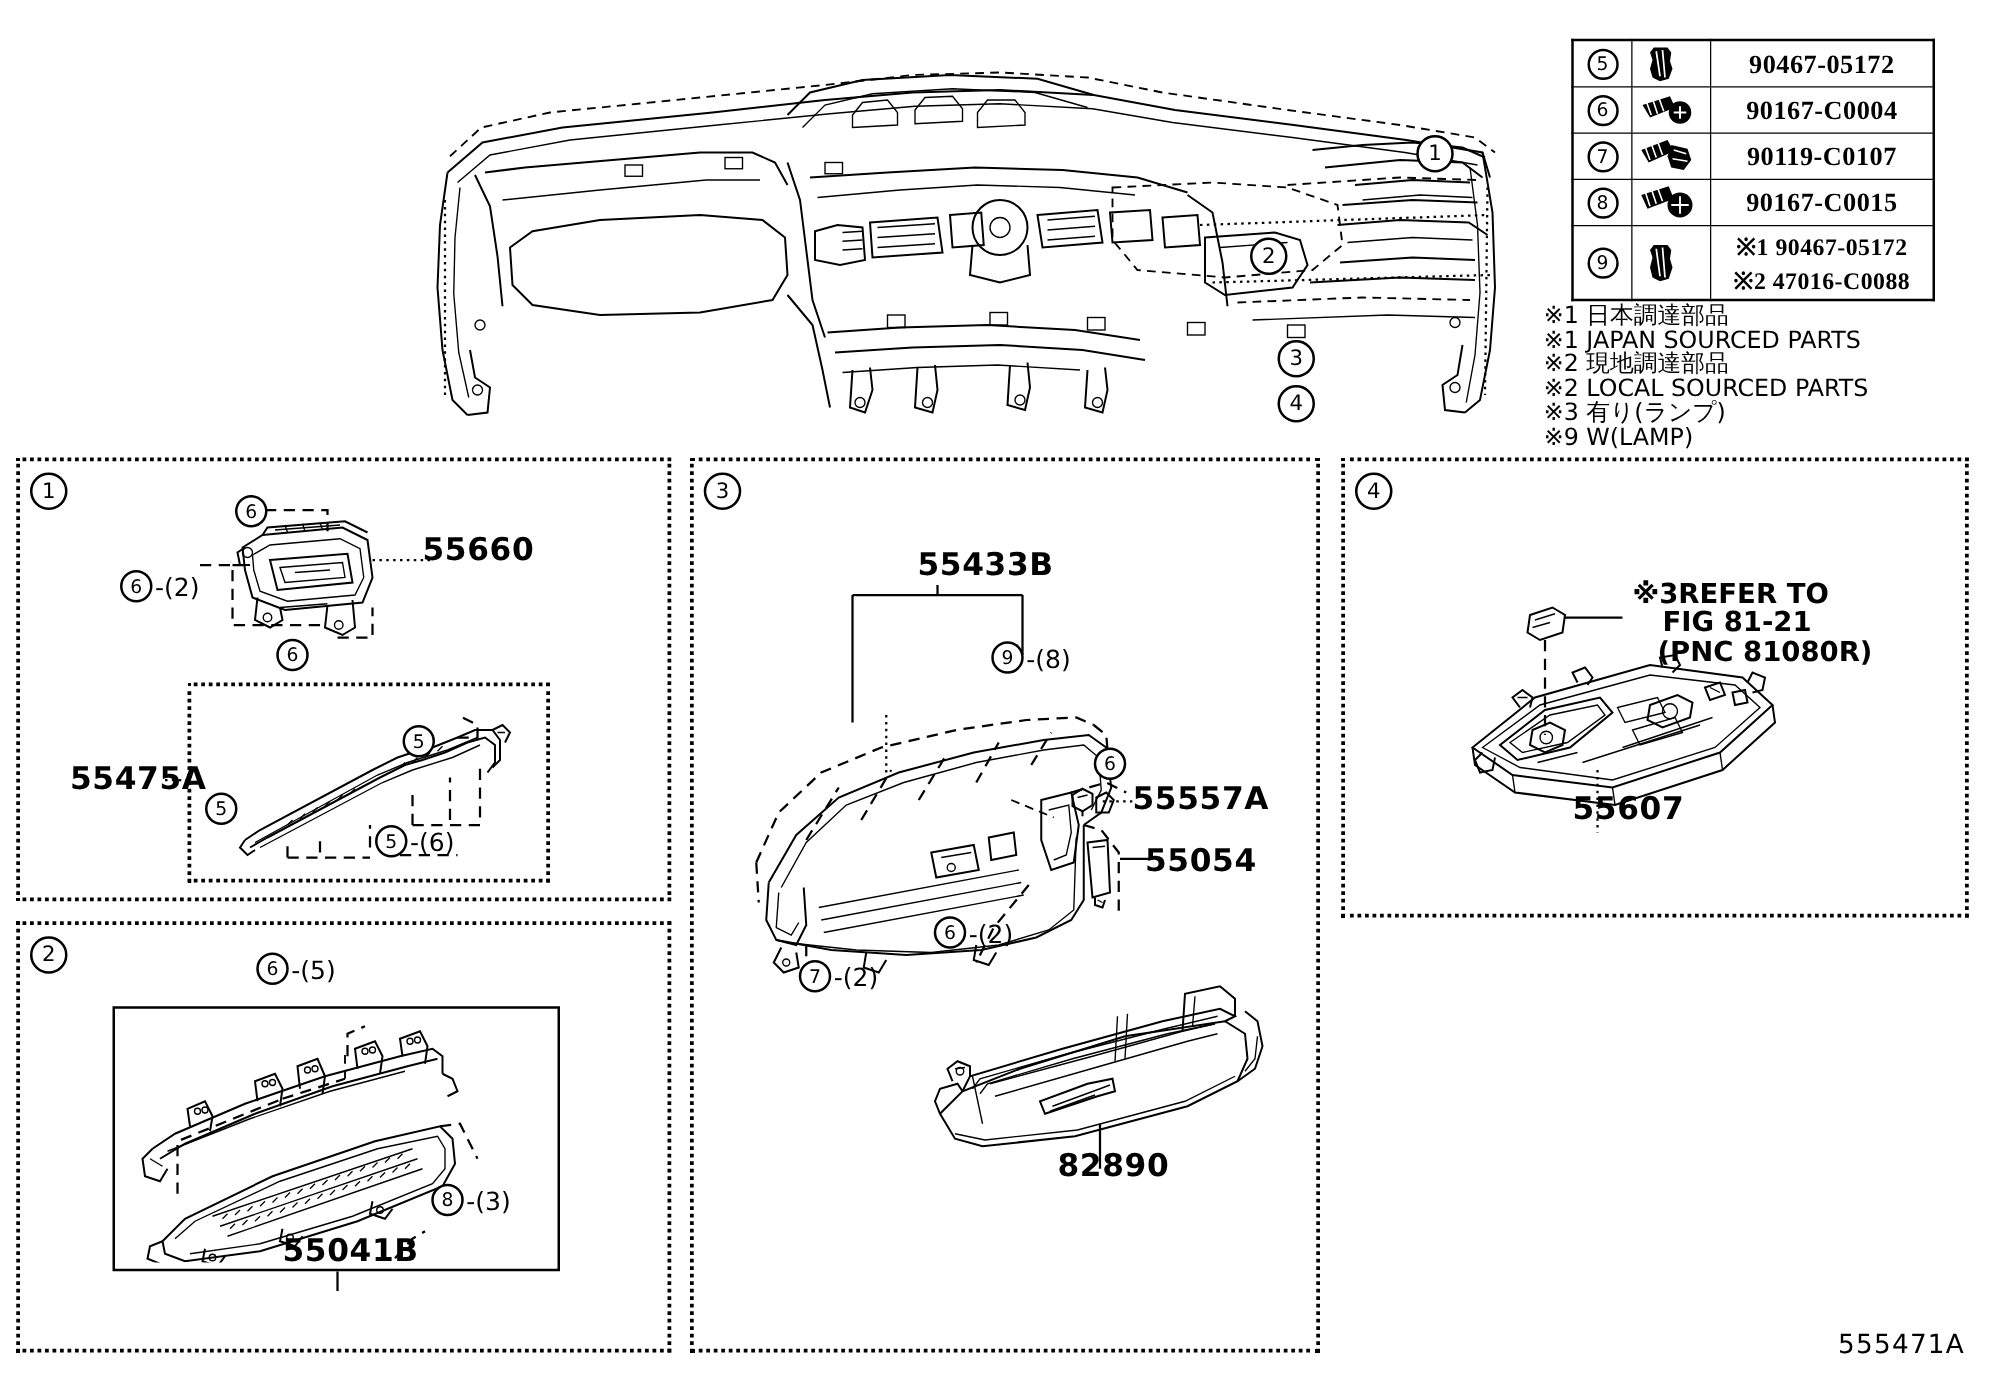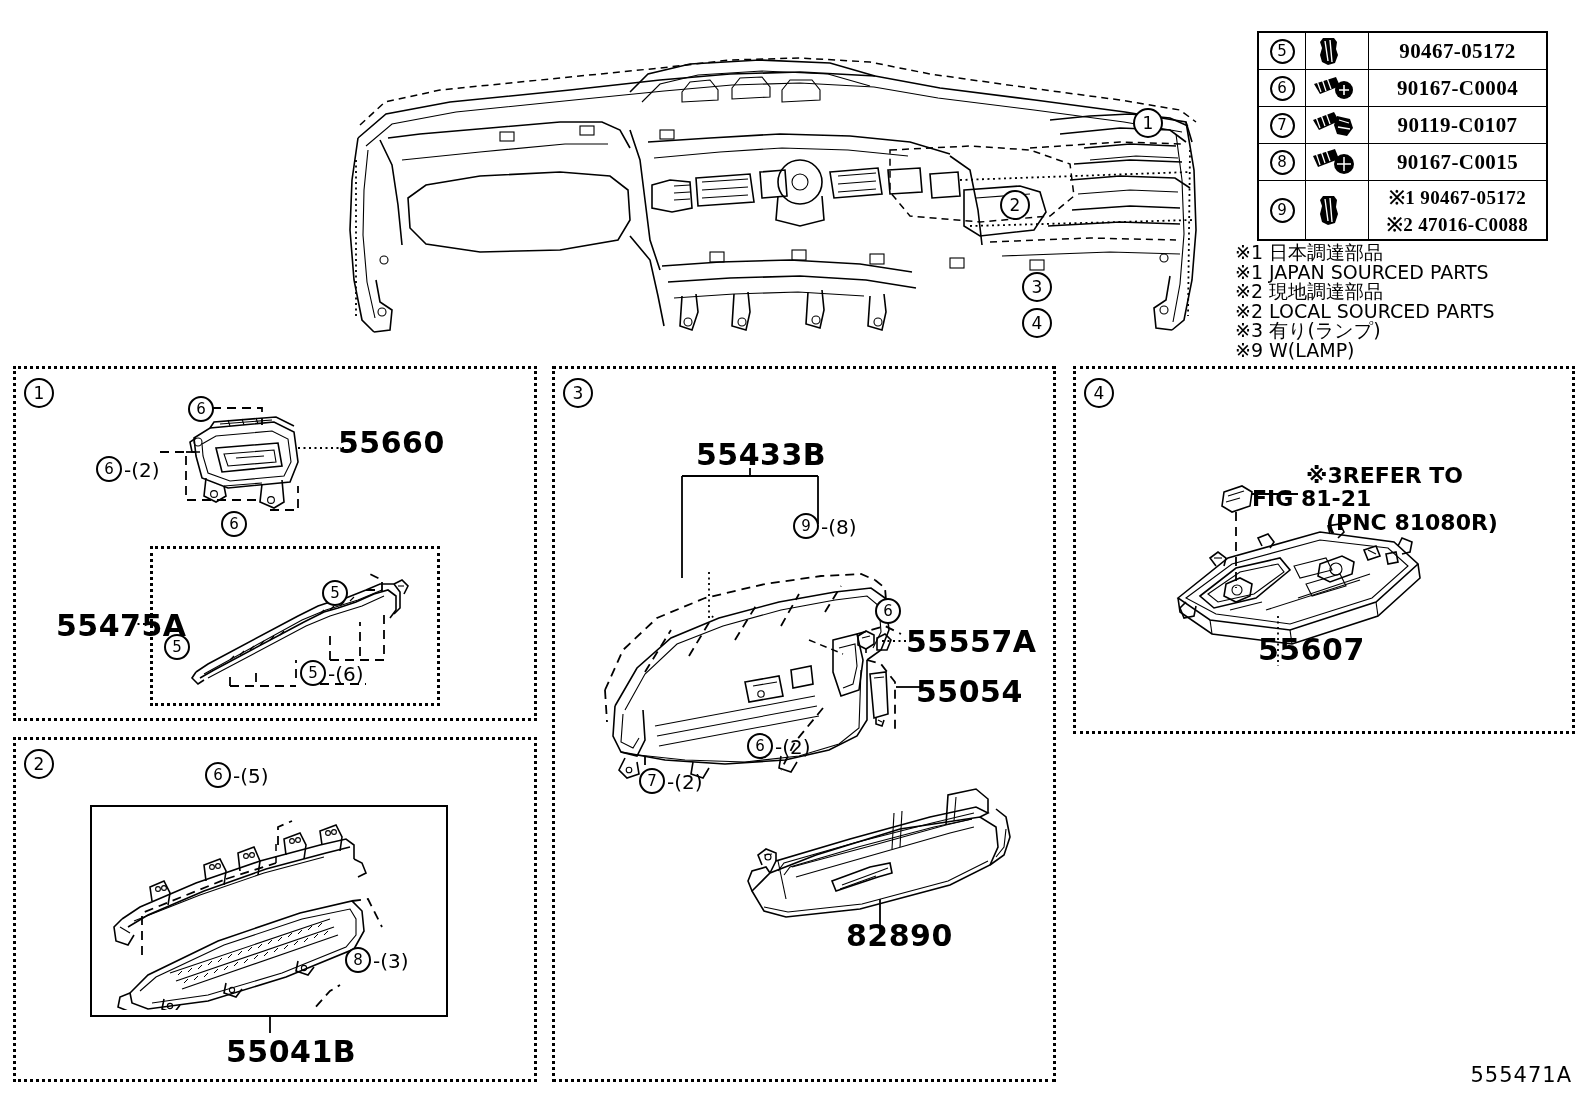--- a/index.html
+++ b/index.html
@@ -18,21 +18,21 @@
     position:absolute;border:2px solid #000;border-radius:50%;
     display:flex;align-items:center;justify-content:center;
     font-family:"DejaVu Sans",sans-serif;background:#fff;
     box-sizing:border-box;line-height:1;
   }
   .circ.big{width:30px;height:30px;font-size:17px;}
   .circ.sm{width:26px;height:26px;font-size:15px;}
   
   .pn{
     position:absolute;font-family:"DejaVu Sans",sans-serif;
-    font-weight:bold;font-size:30px;letter-spacing:0.5px;white-space:nowrap;
+    font-weight:bold;font-size:25px;letter-spacing:0.5px;white-space:nowrap;
   }
   .qty{
     position:absolute;font-family:"DejaVu Sans",sans-serif;
     font-size:20px;white-space:nowrap;
   }
   
   #fastener-table{
     position:absolute;left:1257px;top:31px;width:291px;
     border:2px solid #000;border-collapse:collapse;background:#fff;
   }
@@ -412,26 +412,26 @@
   <path class="dashf" d="M176 48 L176 28"></path>
 </svg>
 </div>
 <div class="circ sm" style="left:345px;top:947px;">8</div>
 <div class="qty" style="left:373px;top:949px;">-(3)</div>
 <div class="abs" style="left:268px;top:1017px;width:4px;height:16px;">
   <svg width="4" height="16" viewBox="0 0 4 16">
       <path class="lead" d="M2 0 L2 16"></path>
     </svg>
 </div>
-<div class="pn" style="left:226px;top:1034px;">55041B</div>
+<div class="pn" style="left:226px;top:986px;">55041B</div>
 
 <div class="panel dotted" style="left:552px;top:366px;width:504px;height:716px;"></div>
 <div class="circ big" style="left:563px;top:378px;">3</div>
 
-<div class="pn" style="left:696px;top:437px;">55433B</div>
+<div class="pn" style="left:734px;top:437px;">55433B</div>
 
 <div class="abs" style="left:680px;top:468px;width:140px;height:120px;">
 <svg width="140" height="120" viewBox="0 0 140 120">
   <path class="lead" d="M2 8 L138 8"></path>
   <path class="lead" d="M2 8 L2 110"></path>
   <path class="lead" d="M138 8 L138 56"></path>
   <path class="lead" d="M70 8 L70 0"></path>
 </svg>
 </div>
 <div class="circ sm" style="left:793px;top:513px;">9</div>
@@ -554,21 +554,21 @@
 
   <path class="lead" d="M140 144 L140 184"></path>
 </svg>
 </div>
 <div class="pn" style="left:846px;top:918px;">82890</div>
 
 <div class="panel dotted" style="left:1073px;top:366px;width:502px;height:368px;"></div>
 <div class="circ big" style="left:1084px;top:378px;">4</div>
 
 <div class="reftxt" style="left:1306px;top:462px;">※3REFER TO</div>
-<div class="reftxt" style="left:1252px;top:485px;">FIG 81-21</div>
+<div class="reftxt" style="left:1330px;top:485px;">FIG 81-21</div>
 <div class="reftxt" style="left:1326px;top:509px;">(PNC 81080R)</div>
 
 <div class="abs" style="left:1170px;top:470px;width:290px;height:200px;">
 <svg width="290" height="200" viewBox="0 0 290 200">
 
   <path class="ln" d="M54 22 L72 16 L82 22 L80 36 L62 42 L52 36 Z" fill="#fff"></path>
   <path class="ln2" d="M58 26 L74 21"></path>
   <path class="ln2" d="M56 32 L70 28"></path>
   <path class="lead" d="M82 24 L128 24"></path>
 

